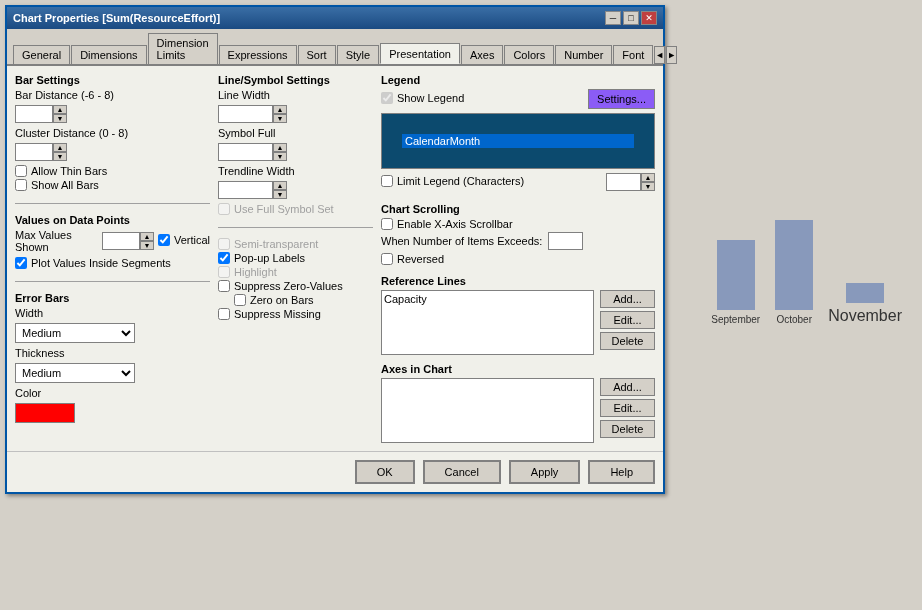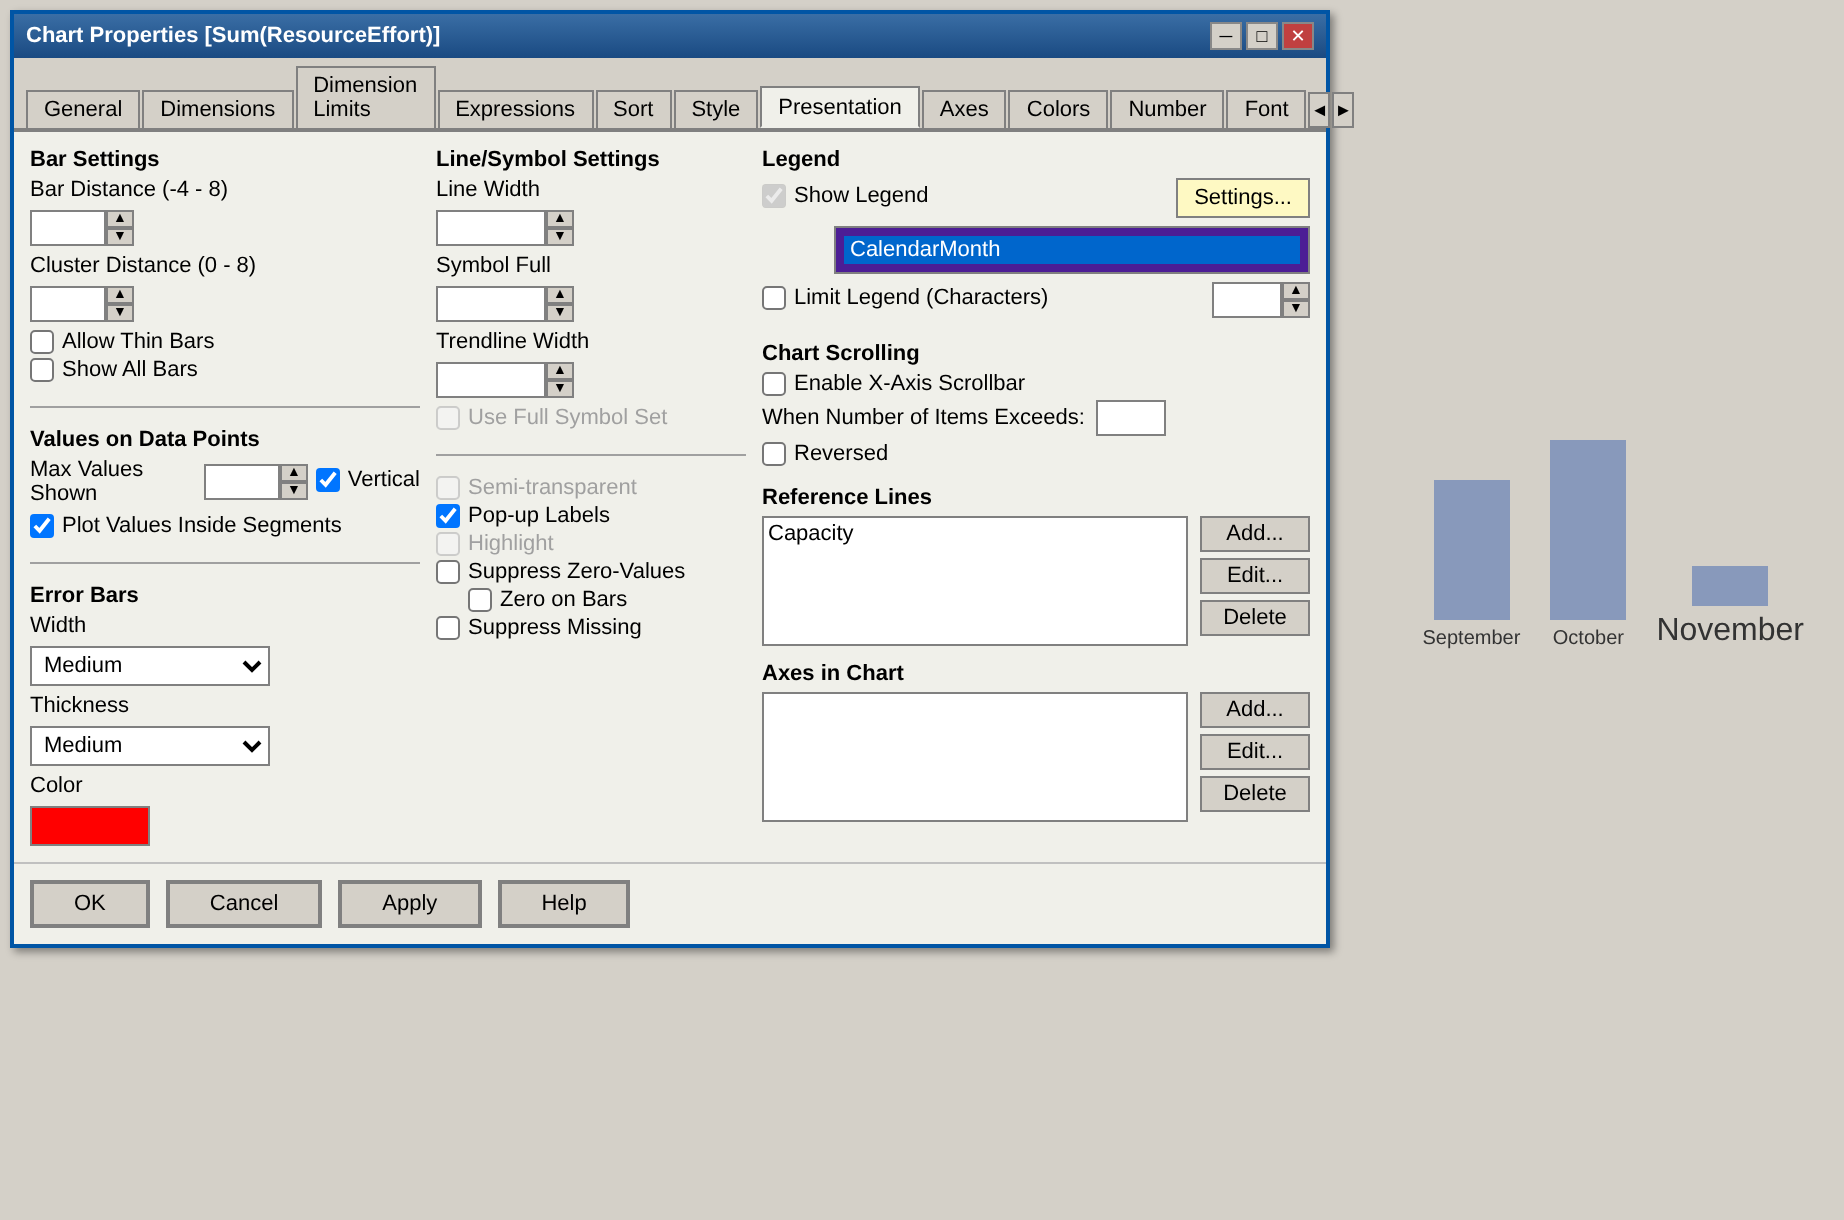--- a/index.html
+++ b/index.html
@@ -211,35 +211,34 @@
       width: 60px;
       height: 20px;
       background: red;
       border: 1px solid #808080;
       cursor: pointer;
     }
 
     
     .legend-box {
       border: 1px solid #808080;
-      background: #4c1d95;
-      padding: 4px;
-      margin-left: 36px;
+      background: #0c4a6e;
+      padding: 20px;
     }
 
     .legend-item-selected {
       background: #0066cc;
       color: white;
       padding: 1px 3px;
       font-size: 11px;
     }
 
     .settings-btn {
       padding: 3px 8px;
-      background: #fef9c3;
+      background: #8b5cf6;
       border: 1px solid #808080;
       cursor: pointer;
       font-size: 11px;
     }
 
     .action-btn {
       padding: 2px 8px;
       background: #d4d0c8;
       border: 1px solid #808080;
       cursor: pointer;
@@ -300,21 +299,21 @@
       width: 35px;
       height: 18px;
       border: 1px solid #808080;
       background: white;
       font-size: 11px;
       padding: 0 2px;
     }
 
     .bottom-buttons {
       display: flex;
-      justify-content: flex-start;
+      justify-content: flex-end;
       gap: 8px;
       padding: 8px;
       background: #f0f0ea;
       border-top: 1px solid #c0c0c0;
     }
 
     .bottom-btn {
       padding: 4px 20px;
       background: #d4d0c8;
       border: 2px solid #808080;
@@ -356,21 +355,21 @@
     <div class="tab-nav-btn">►</div>
   </div>
 
   <div class="content">
 
     <div class="left-panel">
 
       <div>
         <div class="section-label">Bar Settings</div>
         <div class="field-row">
-          <div>Bar Distance (-4 - 8)</div>
+          <div>Bar Distance (-6 - 8)</div>
         </div>
         <div class="field-row">
           <div class="spin-input">
             <input type="text" style="">
             <div class="spin-buttons">
               <div class="spin-btn">▲</div>
               <div class="spin-btn">▼</div>
             </div>
           </div>
         </div>

